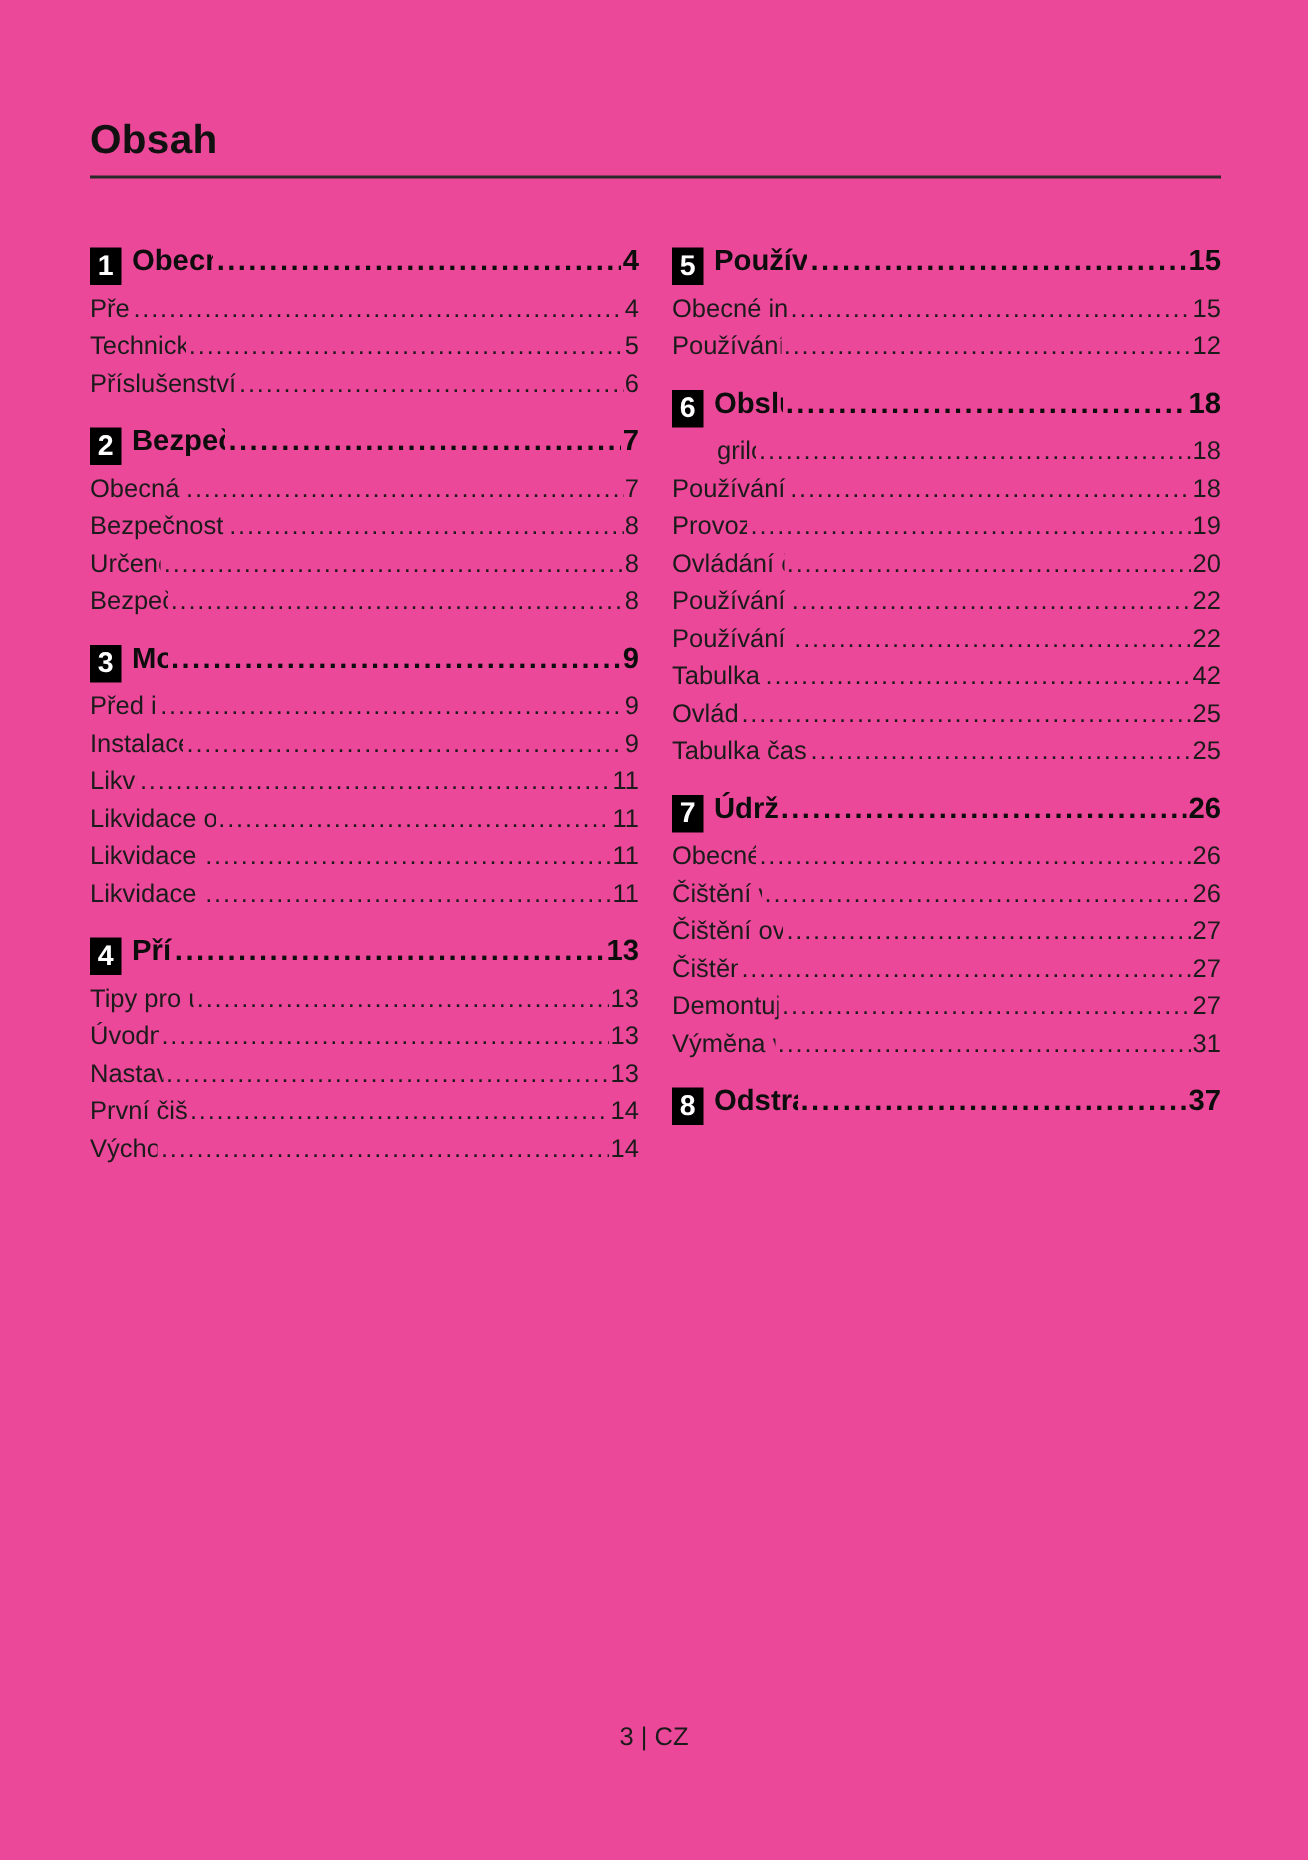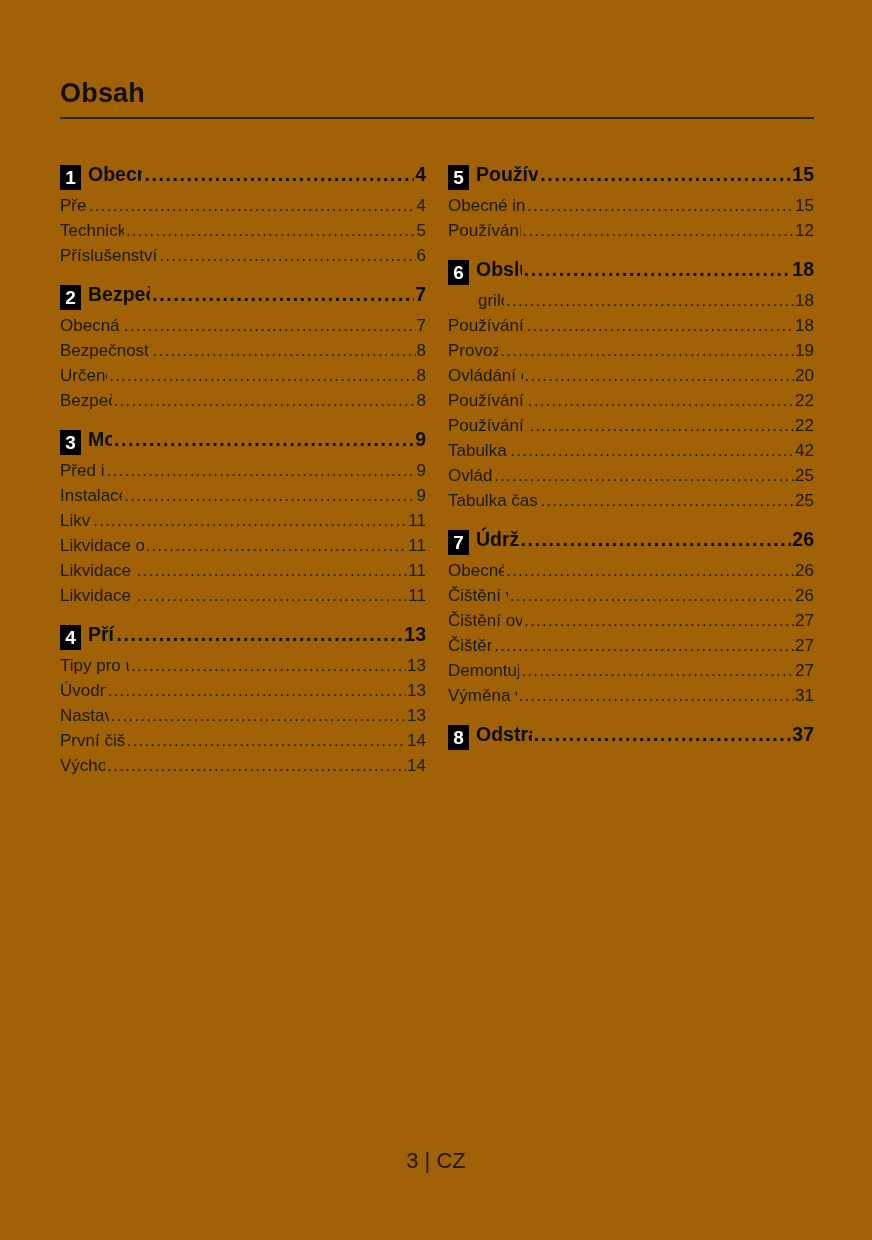--- a/index.html
+++ b/index.html
@@ -4,21 +4,21 @@
 <style>
   html, body {
     margin: 0;
     padding: 0;
     background: #ffffff;
   }
   .page {
     position: relative;
     width: 872px;
     height: 1240px;
-    background: #a16207;
+    background: #ec4899;
     font-family: "Liberation Sans", "DejaVu Sans", sans-serif;
     color: #1b1b1b;
     box-sizing: border-box;
     padding: 78px 58px 0 60px;
     overflow: hidden;
   }
   .page-title {
     font-size: 27px;
     font-weight: bold;
     line-height: 30px;
@@ -92,21 +92,21 @@
   .pagenum {
     flex: 0 0 auto;
     text-align: right;
   }
   .footer {
     position: absolute;
     left: 0;
     right: 0;
     top: 1148px;
     text-align: center;
-    font-size: 22px;
+    font-size: 17px;
     color: #1b1b1b;
   }
 </style>
 </head>
 <body>
 
 <div class="page">
   <h1 class="page-title">Obsah</h1>
   <div class="title-rule"></div>
 

